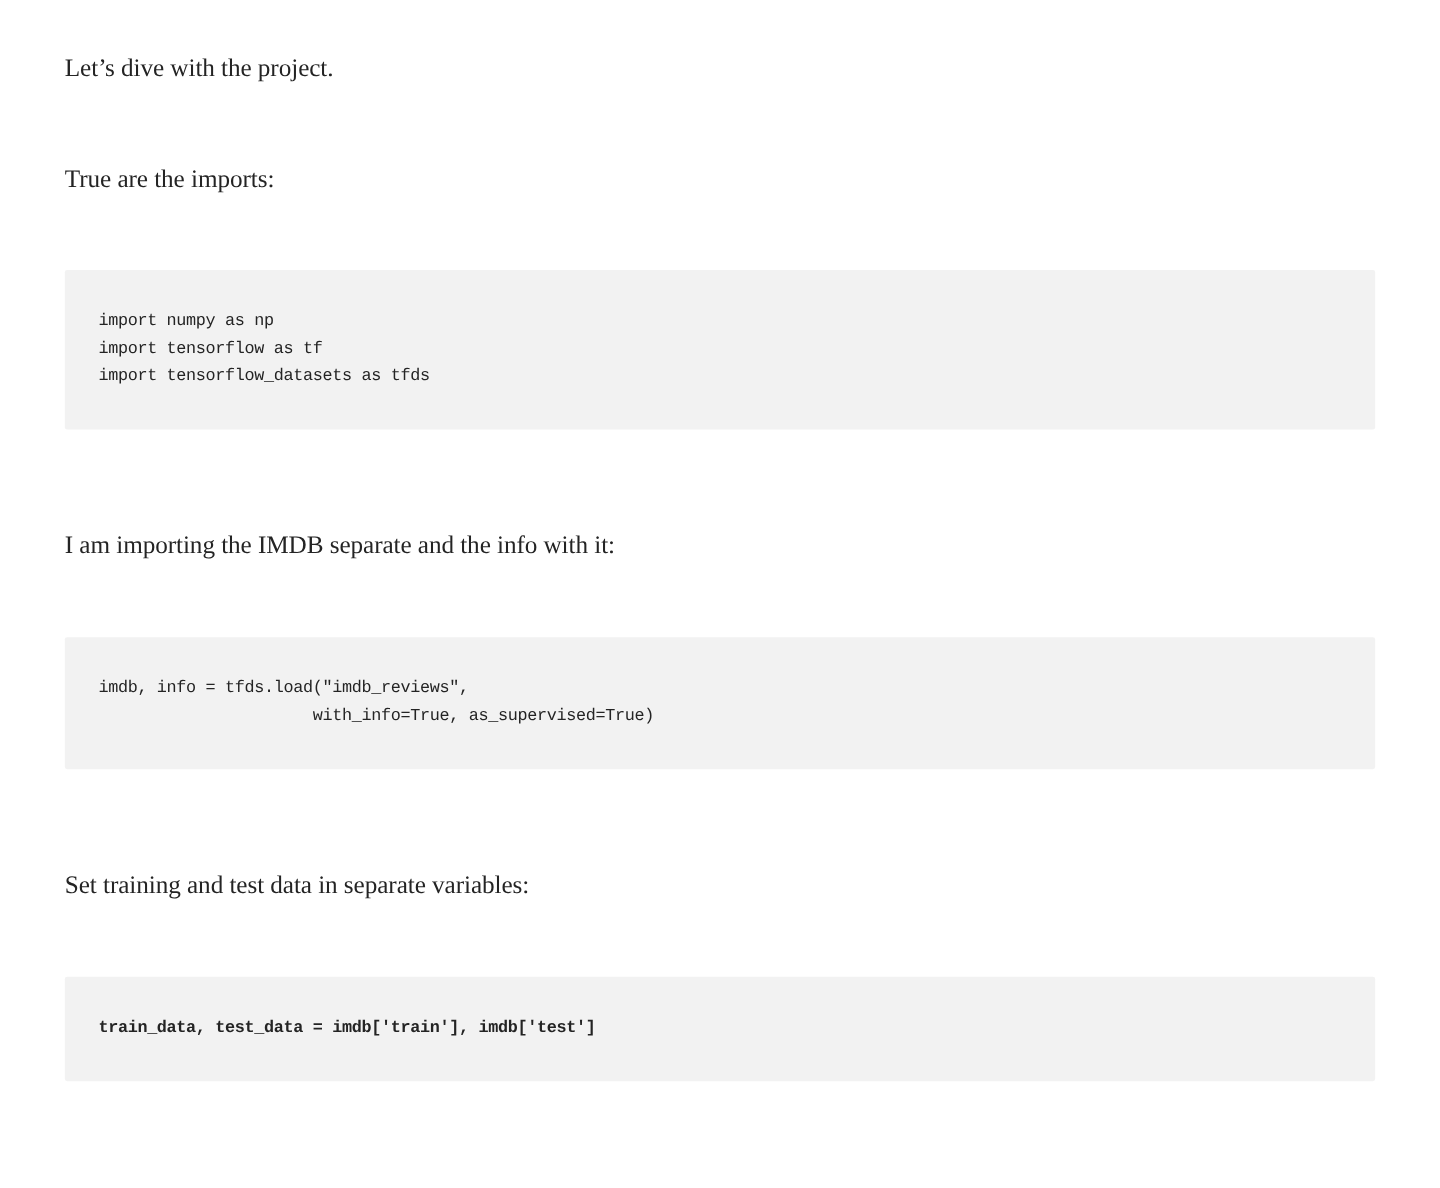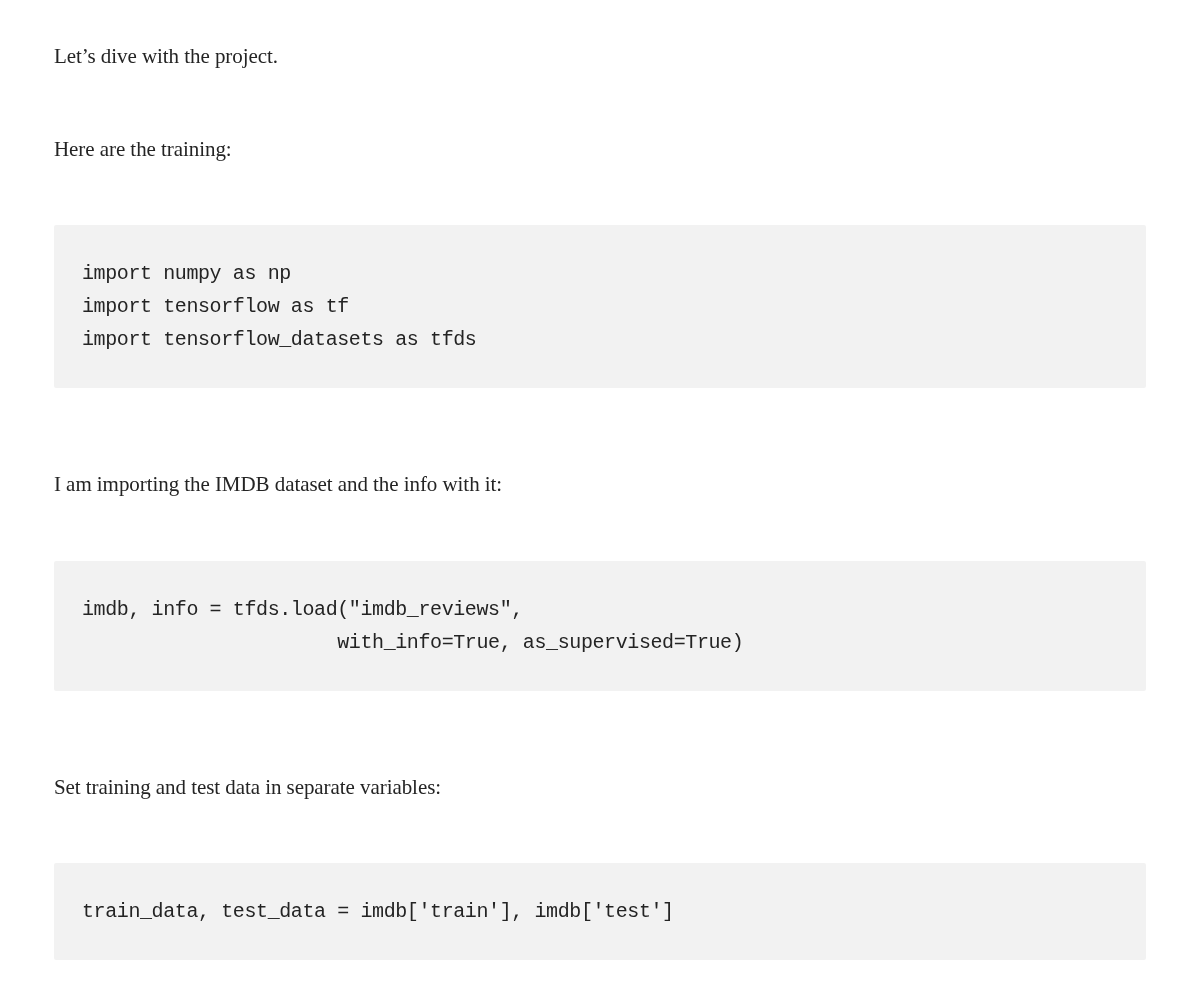--- a/index.html
+++ b/index.html
@@ -19,44 +19,45 @@
     .paragraph {
       margin-bottom: 60px;
       margin-top: 0;
       color: #242424;
       letter-spacing: -0.003em;
     }
     pre.code-block {
       background: #f2f2f2;
       padding: 32px 28px;
       font-family: ui-monospace, Menlo, Monaco, 'Courier New', monospace;
-      font-size: 20px;
+      font-size: 14px;
       line-height: 1.65;
       letter-spacing: -0.02em;
       color: #242424;
       white-space: pre;
       overflow-x: auto;
       margin-bottom: 80px;
       border-radius: 2px;
     }
     pre.code-block:last-of-type {
       margin-bottom: 20px;
+      font-weight: bold;
     }
   </style>
 </head>
 <body>
 
 <p class="paragraph">Let’s dive with the project.</p>
 
-<p class="paragraph">Here are the training:</p>
+<p class="paragraph">True are the imports:</p>
 
 <pre class="code-block">import numpy as np
 import tensorflow as tf
 import tensorflow_datasets as tfds</pre>
 
-<p class="paragraph">I am importing the IMDB dataset and the info with it:</p>
+<p class="paragraph">I am importing the IMDB separate and the info with it:</p>
 
 <pre class="code-block">imdb, info = tfds.load("imdb_reviews",
                       with_info=True, as_supervised=True)</pre>
 
 <p class="paragraph">Set training and test data in separate variables:</p>
 
 <pre class="code-block">train_data, test_data = imdb['train'], imdb['test']</pre>
 
 </body></html>

